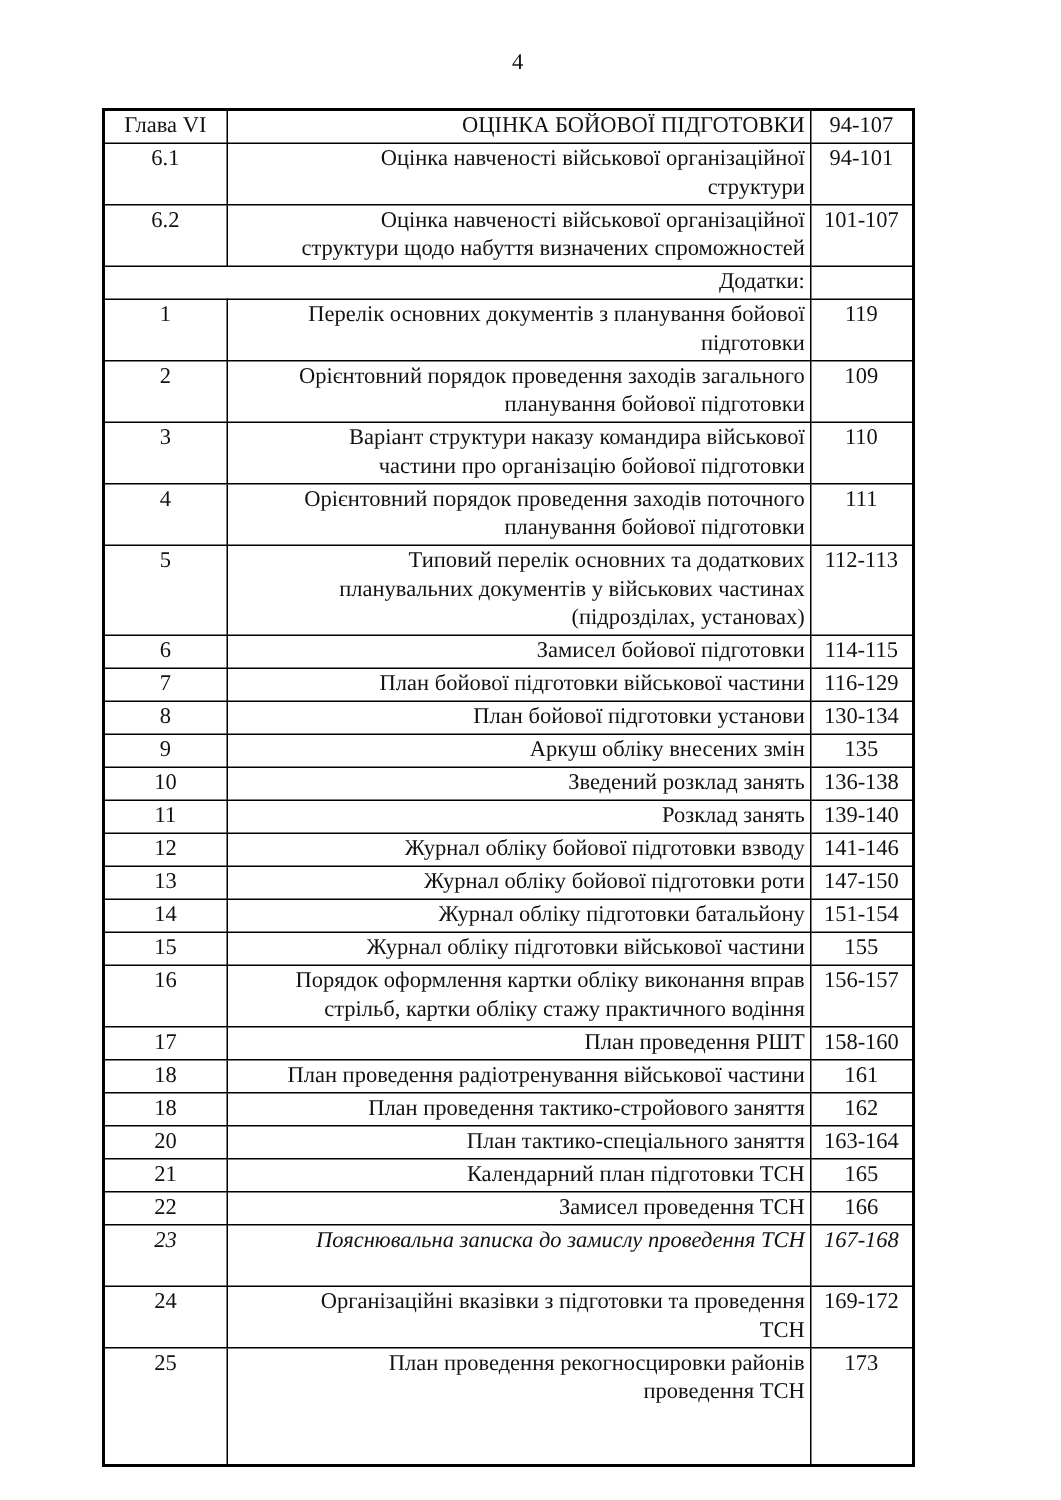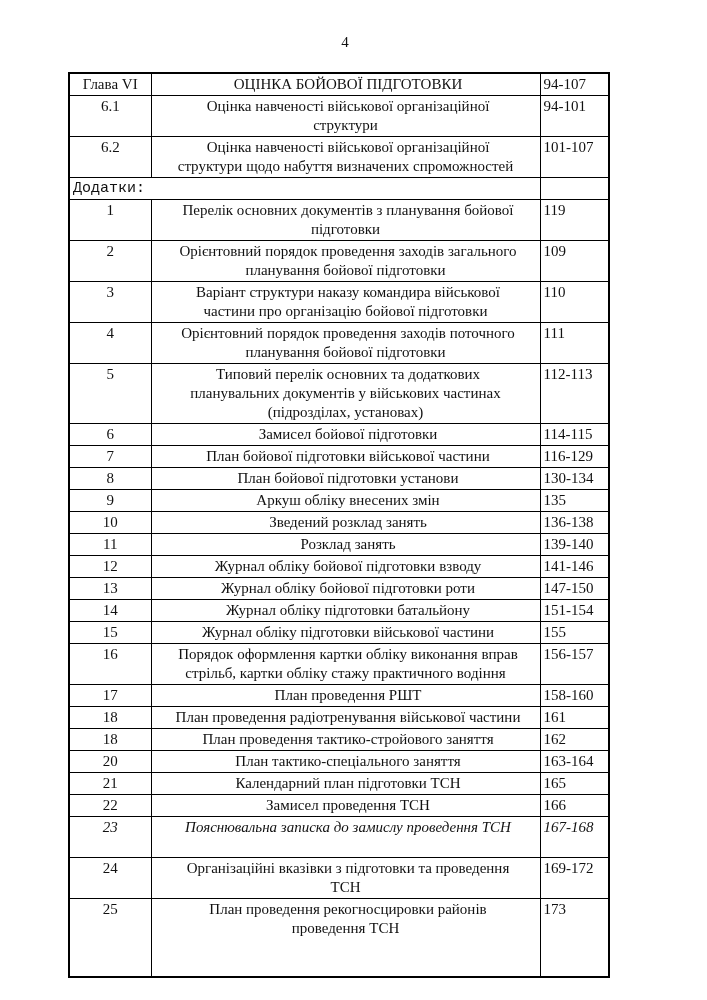--- a/index.html
+++ b/index.html
@@ -40,31 +40,30 @@
   table.toc td {
     border: 1px solid #000000;
     vertical-align: top;
     padding: 1px 3px;
     overflow: hidden;
   }
   td.c-num {
     text-align: center;
   }
   td.c-title {
-    text-align: center;
+    text-align: right;
     white-space: pre-line;
     text-indent: 5px;
   }
   td.c-pages {
-    text-align: left;
+    text-align: center;
   }
   td.c-section {
-    text-align: left;
+    text-align: right;
     padding-left: 5px;
-    font-family: Liberation Mono, monospace;
   }
   tr.rh2 { height: 41px; font-style: italic; }
   tr.rh3 { height: 78px; }
 </style>
 </head>
 <body>
 
 <div class="page">
 
   <div class="page-number">4</div>

